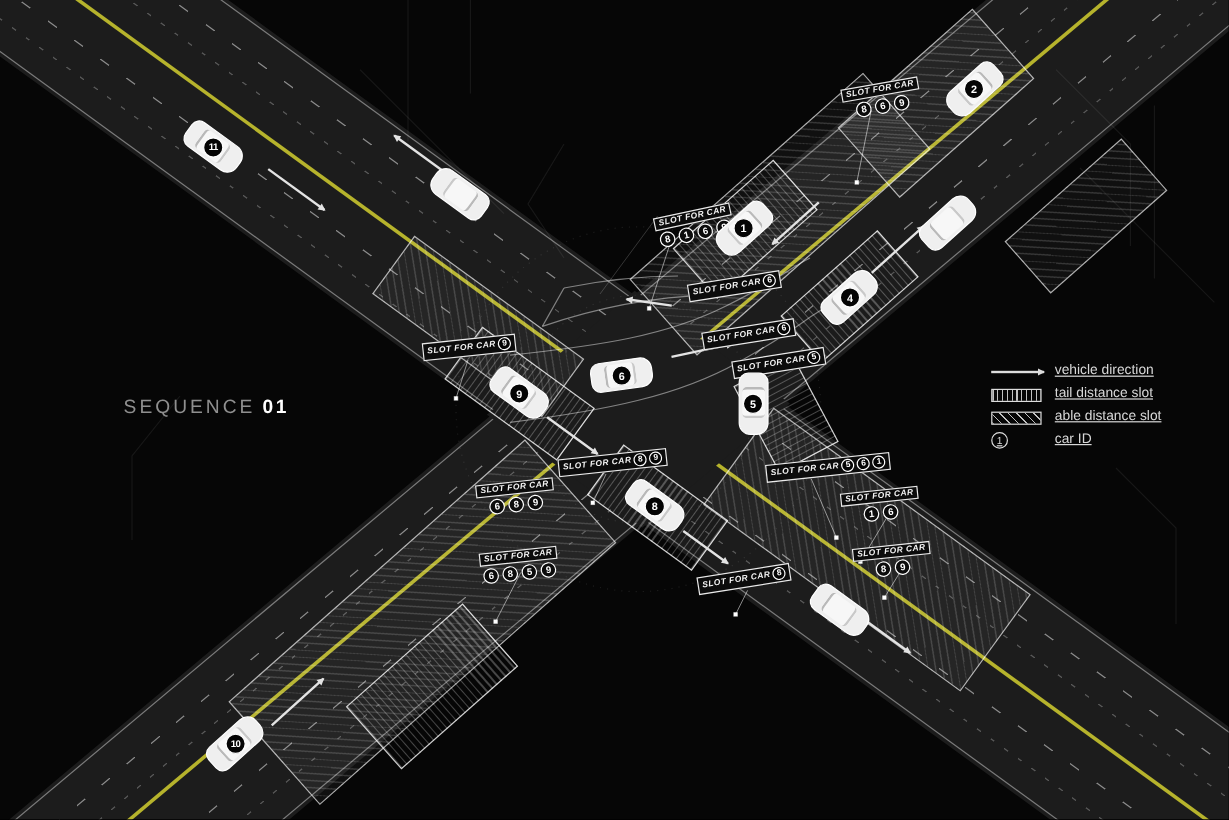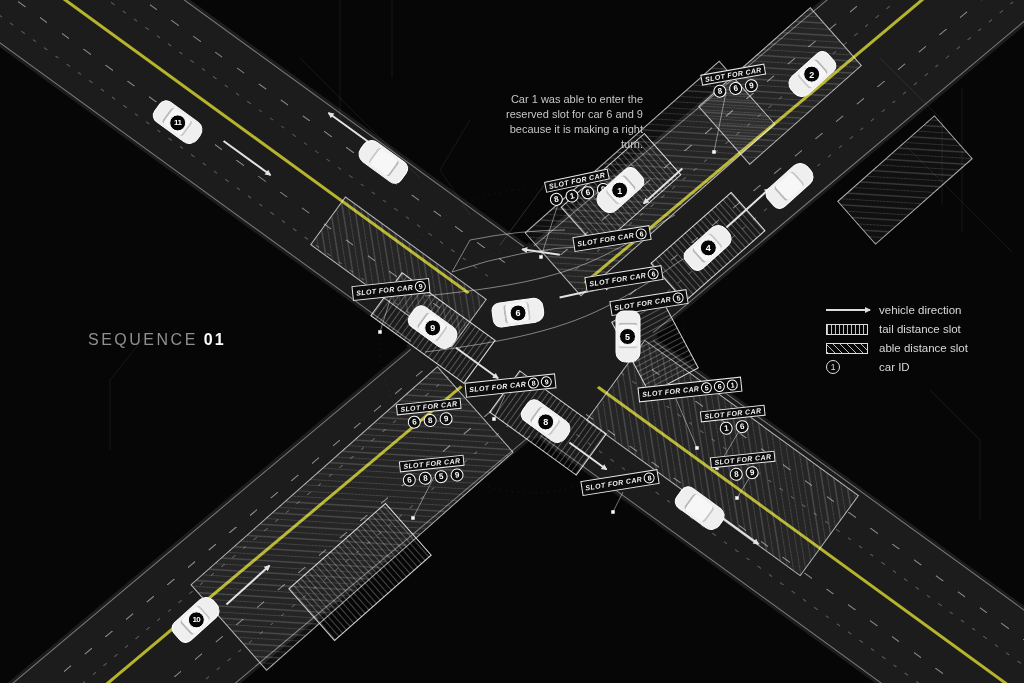--- a/index.html
+++ b/index.html
@@ -47,26 +47,26 @@
   .sl-text{font-size:7px;font-style:italic;font-weight:bold;letter-spacing:.4px;color:#f2f2f2;}
   .chip{width:11px;height:11px;border-radius:50%;background:#050505;border:1px solid #fff;color:#fff;
       font-size:7px;font-weight:bold;display:inline-flex;align-items:center;justify-content:center;flex:none;}
   .sl-row{display:flex;gap:3px;}
   .sl-row .chip{width:13px;height:13px;font-size:8px;background:#0c0c0c;}
 
   
   .annot{position:absolute;font-size:11px;line-height:1.35;color:#c6c6c6;}
   .annot-1{left:495px;top:92px;width:148px;text-align:right;}
   .annot-2{left:891px;top:125px;width:128px;text-align:left;}
-  .sequence{position:absolute;left:88px;top:331px;font-size:16px;letter-spacing:2.5px;color:#8f8f8f;}
+  .sequence{position:absolute;left:103px;top:331px;font-size:16px;letter-spacing:2.5px;color:#8f8f8f;}
   .sequence b{color:#fff;margin-left:6px;letter-spacing:2px;}
 
   
   .legend{position:absolute;left:826px;top:303px;display:flex;flex-direction:column;gap:5px;font-size:11.5px;color:#d8d8d8;}
-  .legend .row{display:flex;align-items:center;gap:9px;height:14px;}
+  .legend .row{display:flex;gap:9px;height:14px;text-decoration:underline;}
   .legend .ic{width:44px;display:flex;justify-content:flex-start;align-items:center;flex:none;}
   .leg-arrow{position:relative;width:44px;height:8px;}
   .leg-arrow::before{content:"";position:absolute;left:0;top:3.4px;width:100%;height:1.2px;background:#ddd;}
   .leg-arrow::after{content:"";position:absolute;right:-1px;top:.8px;border-left:6px solid #ddd;
       border-top:3.3px solid transparent;border-bottom:3.3px solid transparent;}
   .sw{width:42px;height:11px;border:1px solid #ddd;}
   .sw.tail{background:repeating-linear-gradient(90deg,rgba(255,255,255,.75) 0 1px,transparent 1px 4px);}
   .sw.stop{background:repeating-linear-gradient(45deg,rgba(255,255,255,.75) 0 1px,transparent 1px 5px);}
   .leg-chip{width:14px;height:14px;border-radius:50%;border:1px solid #ddd;color:#ddd;font-size:8.5px;
       display:flex;align-items:center;justify-content:center;}
@@ -334,21 +334,20 @@
         <div class="body"></div>
         <div class="roof"></div>
       </div>
       <div class="car" style="position: absolute; left: 170px; top: 606.5px; width: 52px; height: 25px; transform: rotate(-42deg);">
         <div class="body"></div>
         <div class="roof"></div>
         <div class="badge two" style="transform: translate(-50%, -50%) rotate(42deg);">10</div>
       </div>
     </div>
 
-  <div class="annot annot-1">Car 1 was able to enter the reserved slot for car 6 and 9 because it is making a right turn.</div>
 
   <div class="sequence">
     <span>SEQUENCE</span><b>01</b>
   </div>
 
   <div class="legend">
     <div class="row">
       <span class="ic">
           <span class="leg-arrow"></span>
         </span>

